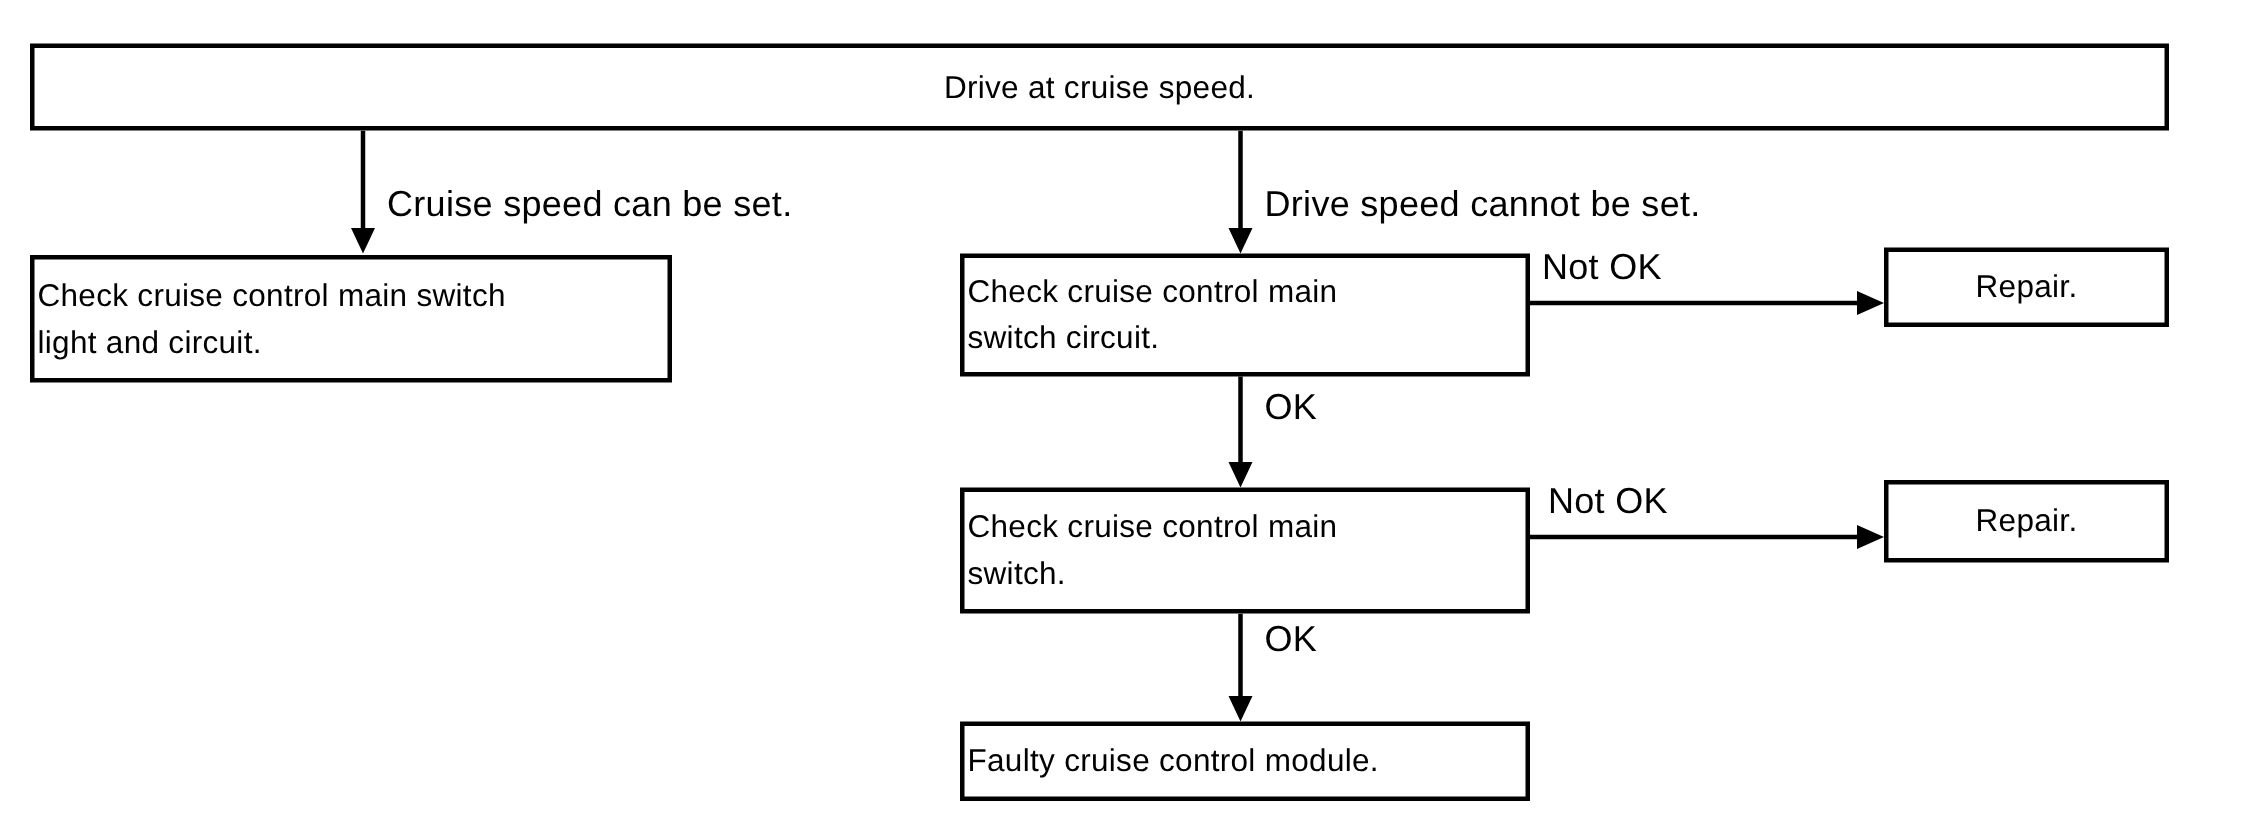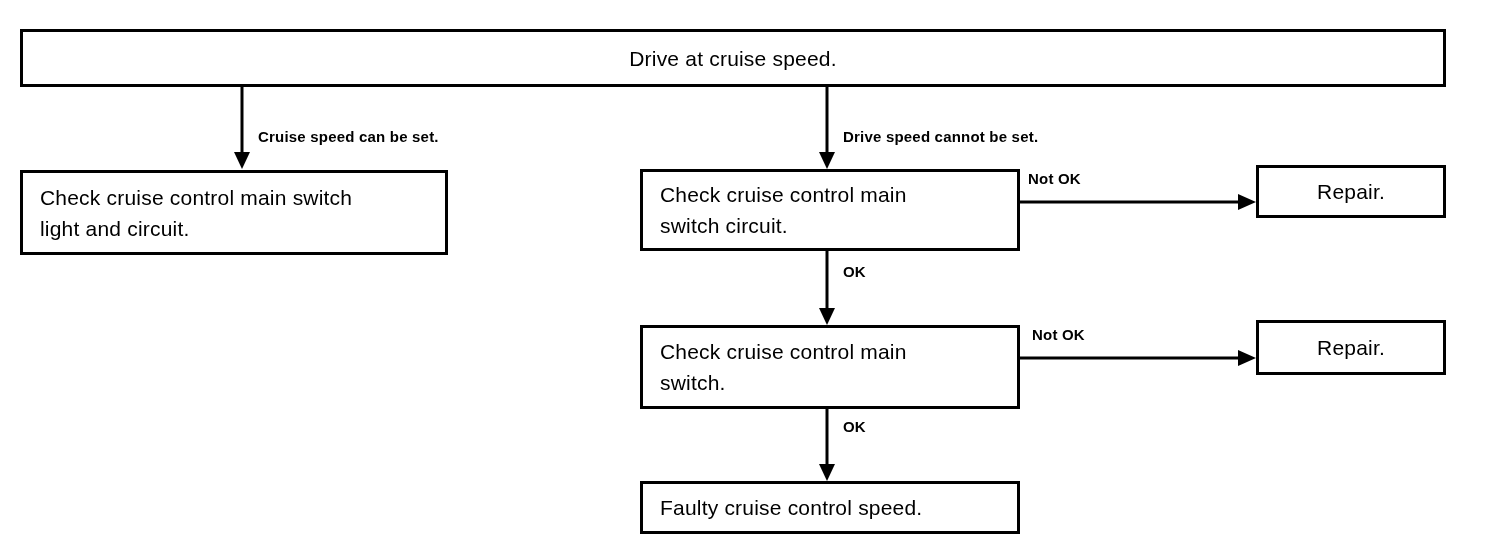--- a/index.html
+++ b/index.html
@@ -33,30 +33,29 @@
     font-size: 21px;
     line-height: 31px;
     letter-spacing: 0.2px;
     white-space: pre-line;
   }
   .node.center .node-label {
     text-align: center;
   }
   .node.left-pad .node-label {
     text-align: left;
-    padding-left: 17px;
+    padding-left: 2px;
     padding-right: 10px;
   }
   .edge-label {
     position: absolute;
-    font-size: 15px;
+    font-size: 24px;
     line-height: 22px;
     letter-spacing: 0.2px;
     white-space: nowrap;
-    font-weight: bold;
   }
   svg.wires {
     position: absolute;
     left: 0;
     top: 0;
     width: 1504px;
     height: 558px;
     pointer-events: none;
   }
   svg.wires line {
@@ -106,21 +105,21 @@
     <span class="node-label">Check cruise control main
 switch circuit.</span>
   </div>
 
   <div class="node left-pad" style="left:640px; top:313px; width:380px; height:84px;">
     <span class="node-label">Check cruise control main
 switch.</span>
   </div>
 
   <div class="node left-pad" style="left:640px; top:469px; width:380px; height:53px;">
-    <span class="node-label">Faulty cruise control speed.</span>
+    <span class="node-label">Faulty cruise control module.</span>
   </div>
 
   <div class="node center" style="left:1256px; top:153px; width:190px; height:53px;">
     <span class="node-label">Repair.</span>
   </div>
 
   <div class="node center" style="left:1256px; top:308px; width:190px; height:55px;">
     <span class="node-label">Repair.</span>
   </div>
 

